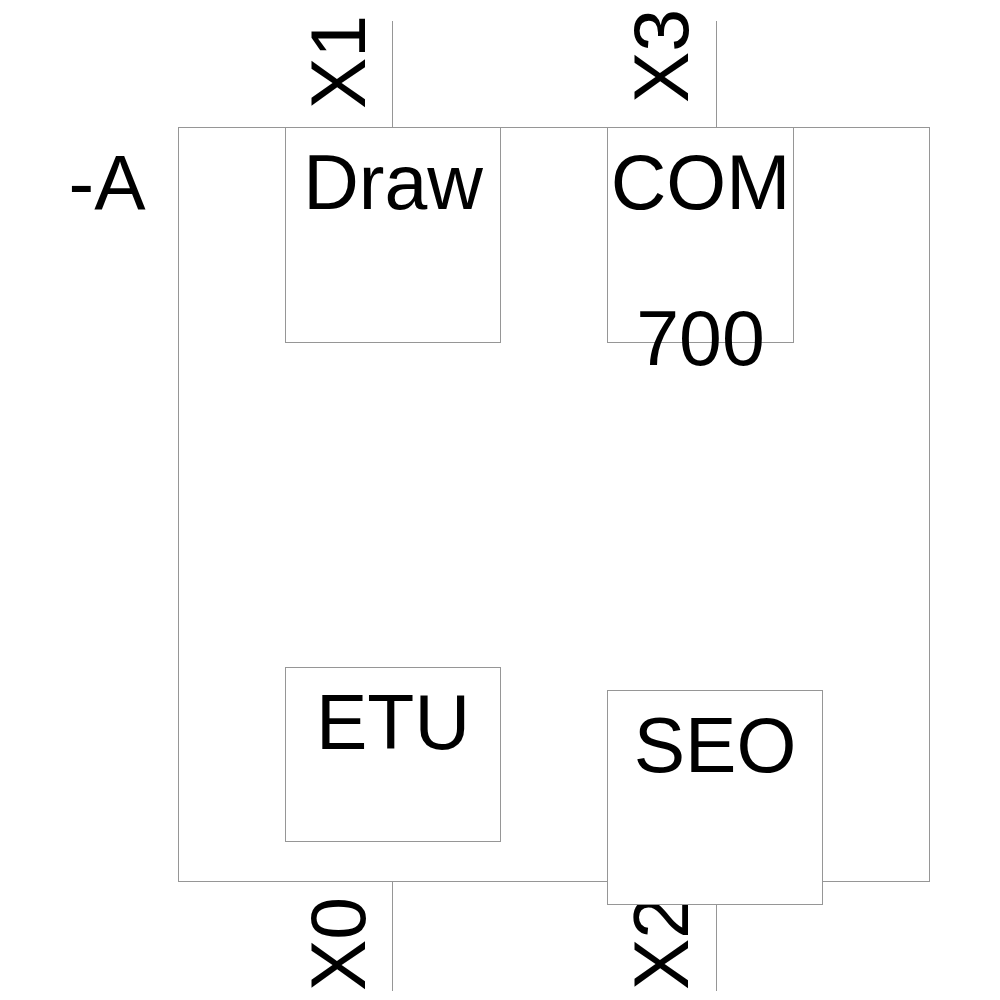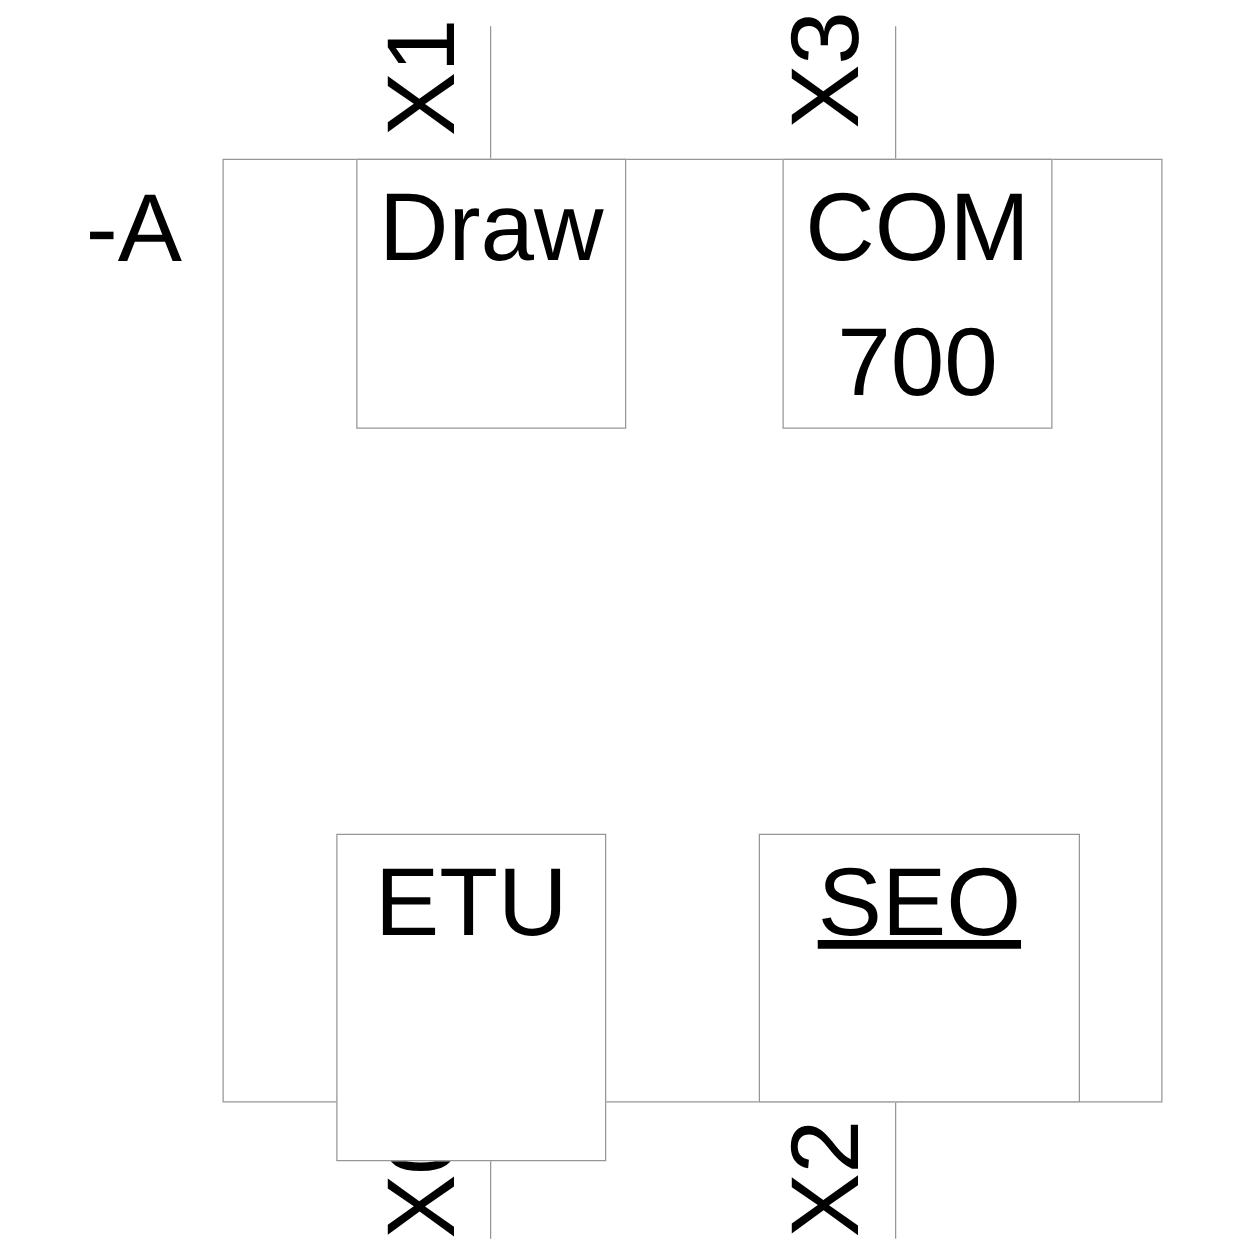--- a/index.html
+++ b/index.html
@@ -39,23 +39,23 @@
     justify-content: flex-start;
     text-align: center;
   }
   .block span {
     display: block;
     font-size: 77px;
     line-height: 108px;
     white-space: nowrap;
   }
   #block-draw-out { left: 285px; top: 127px; width: 216px; height: 216px; }
-  #block-com-800  { left: 626px; top: 127px; width: 216px; height: 216px; }
-  #block-etu      { left: 269px; top: 667px; width: 216px; height: 262px; }
-  #block-seo      { left: 607px; top: 667px; width: 257px; height: 215px; text-decoration: underline; }
+  #block-com-800  { left: 607px; top: 127px; width: 187px; height: 216px; gap: 48px; }
+  #block-etu      { left: 285px; top: 667px; width: 216px; height: 175px; }
+  #block-seo      { left: 607px; top: 690px; width: 216px; height: 215px; }
 
   .pin {
     position: absolute;
     width: 1.5px;
     background: #969696;
   }
   #pin-x1 { left: 391.5px; top: 21px;  height: 106px; }
   #pin-x3 { left: 715.5px; top: 21px;  height: 106px; }
   #pin-x0 { left: 391.5px; top: 882px; height: 109px; }
   #pin-x2 { left: 715.5px; top: 882px; height: 109px; }

